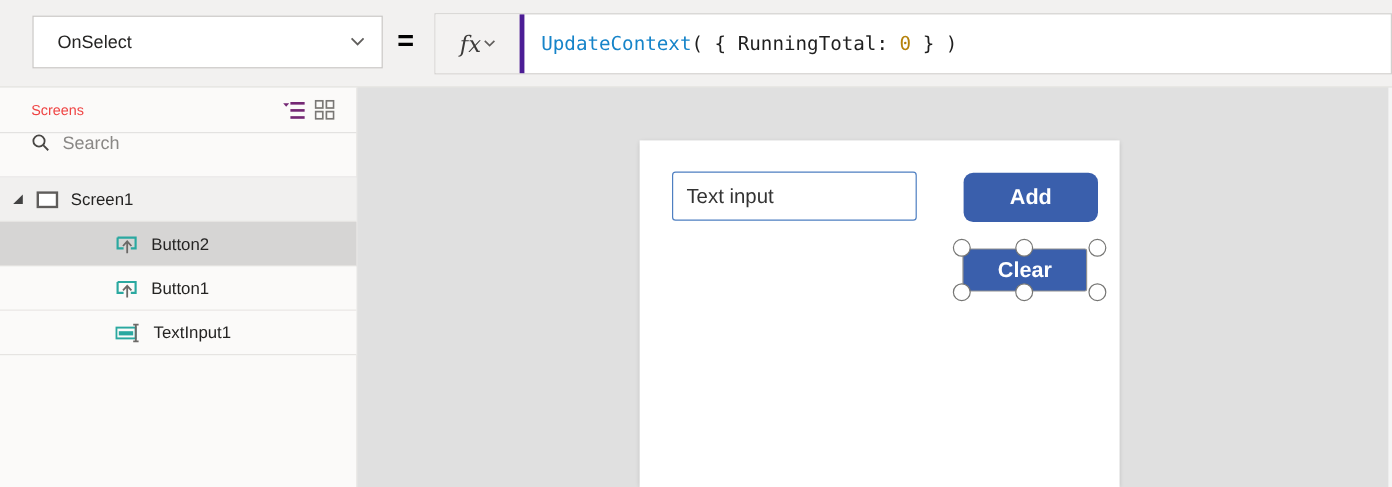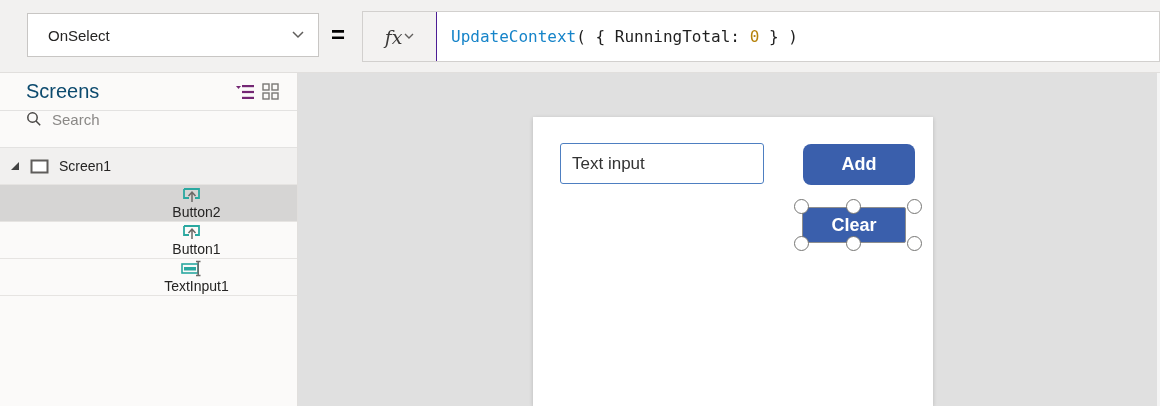--- a/index.html
+++ b/index.html
@@ -11,50 +11,50 @@
     background:#f2f1f0; border-bottom:1px solid #e1dfdd; }
   .prop-dropdown { position:absolute; left:27px; top:13px; width:292px; height:44px;
     background:#fff; border:1px solid #c8c6c4; display:flex; align-items:center;
     padding:0 14px 0 20px; cursor:pointer; }
   .prop-dropdown .label { font-size:15px; color:#252423; flex:1; }
   .equals { position:absolute; left:326px; top:10px; width:24px; height:50px;
     display:flex; align-items:center; justify-content:center;
     font-size:24px; font-weight:700; color:#000; }
   .formula-bar { position:absolute; left:362px; top:11px; width:798px; height:51px;
     background:#fff; border:1px solid #d2d0ce; display:flex; align-items:stretch; }
-  .fx-box { width:74px; background:#f3f2f1; border-right:1px solid #4c1d95;
+  .fx-box { width:74px; background:#f3f2f1; border-right:4px solid #4c1d95;
     display:flex; align-items:center; justify-content:center; gap:2px; cursor:pointer; }
   .fx-glyph { font-family:"DejaVu Serif", serif; font-style:italic;
     font-size:19px; color:#3b3a39; }
   .code { display:flex; align-items:center; padding-left:14px; white-space:pre;
     font-family:"DejaVu Sans Mono", monospace; font-size:16px; color:#1f1f1f; }
   .code .fn { color:#1684c9; }
   .code .num { color:#b5820b; }
   .chev { display:block; }
 
   
   .sidebar { position:absolute; left:0; top:73px; width:298px; height:333px;
     background:#fbfaf9; border-right:1px solid #e1dfdd; }
   .sb-header { height:38px; display:flex; align-items:center;
     padding:0 14px 0 26px; border-bottom:1px solid #e3e2e1; }
-  .sb-title { font-size:20px; color:#0c4a6e; flex:1; }
+  .sb-title { font-size:12px; color:#ef4444; flex:1; }
   .sb-header .icon-btn { width:26px; height:26px; display:flex; align-items:center;
     justify-content:center; cursor:pointer; }
   .sb-search { height:37px; display:flex; align-items:flex-start; gap:10px;
     padding:0 16px 0 26px; border-bottom:1px solid #e3e2e1; }
   .sb-search input { border:none; outline:none; background:transparent;
     font-size:15px; color:#323130; width:200px; font-family:inherit; }
   .sb-search input::placeholder { color:#8a8886; }
   .tree-row { height:37px; display:flex; align-items:center;
     border-bottom:1px solid #e6e4e2; cursor:pointer; background:#fbfaf9; }
   .tree-row .lbl { font-size:14px; color:#252423; }
   .row-screen { background:#f1f0ef; padding-left:10px; }
   .row-screen .expander { width:20px; display:flex; align-items:center; }
   .row-screen .ctl-icon { margin:0 10px 0 0; }
-  .row-child { padding-left:96px;flex-direction:column; }
+  .row-child { padding-left:96px; }
   .row-child .ctl-icon { margin-right:9px; }
   .row-selected { background:#d6d5d4; }
   .ctl-icon { display:flex; align-items:center; }
 
   
   .canvas { position:absolute; left:298px; top:73px; width:862px; height:333px;
     background:#e0e0e0; }
   .scroll-strip { position:absolute; right:0; top:0; width:3px; height:333px;
     background:#f5f5f5; }
   .screen { position:absolute; left:235px; top:44px; width:400px; height:289px;

